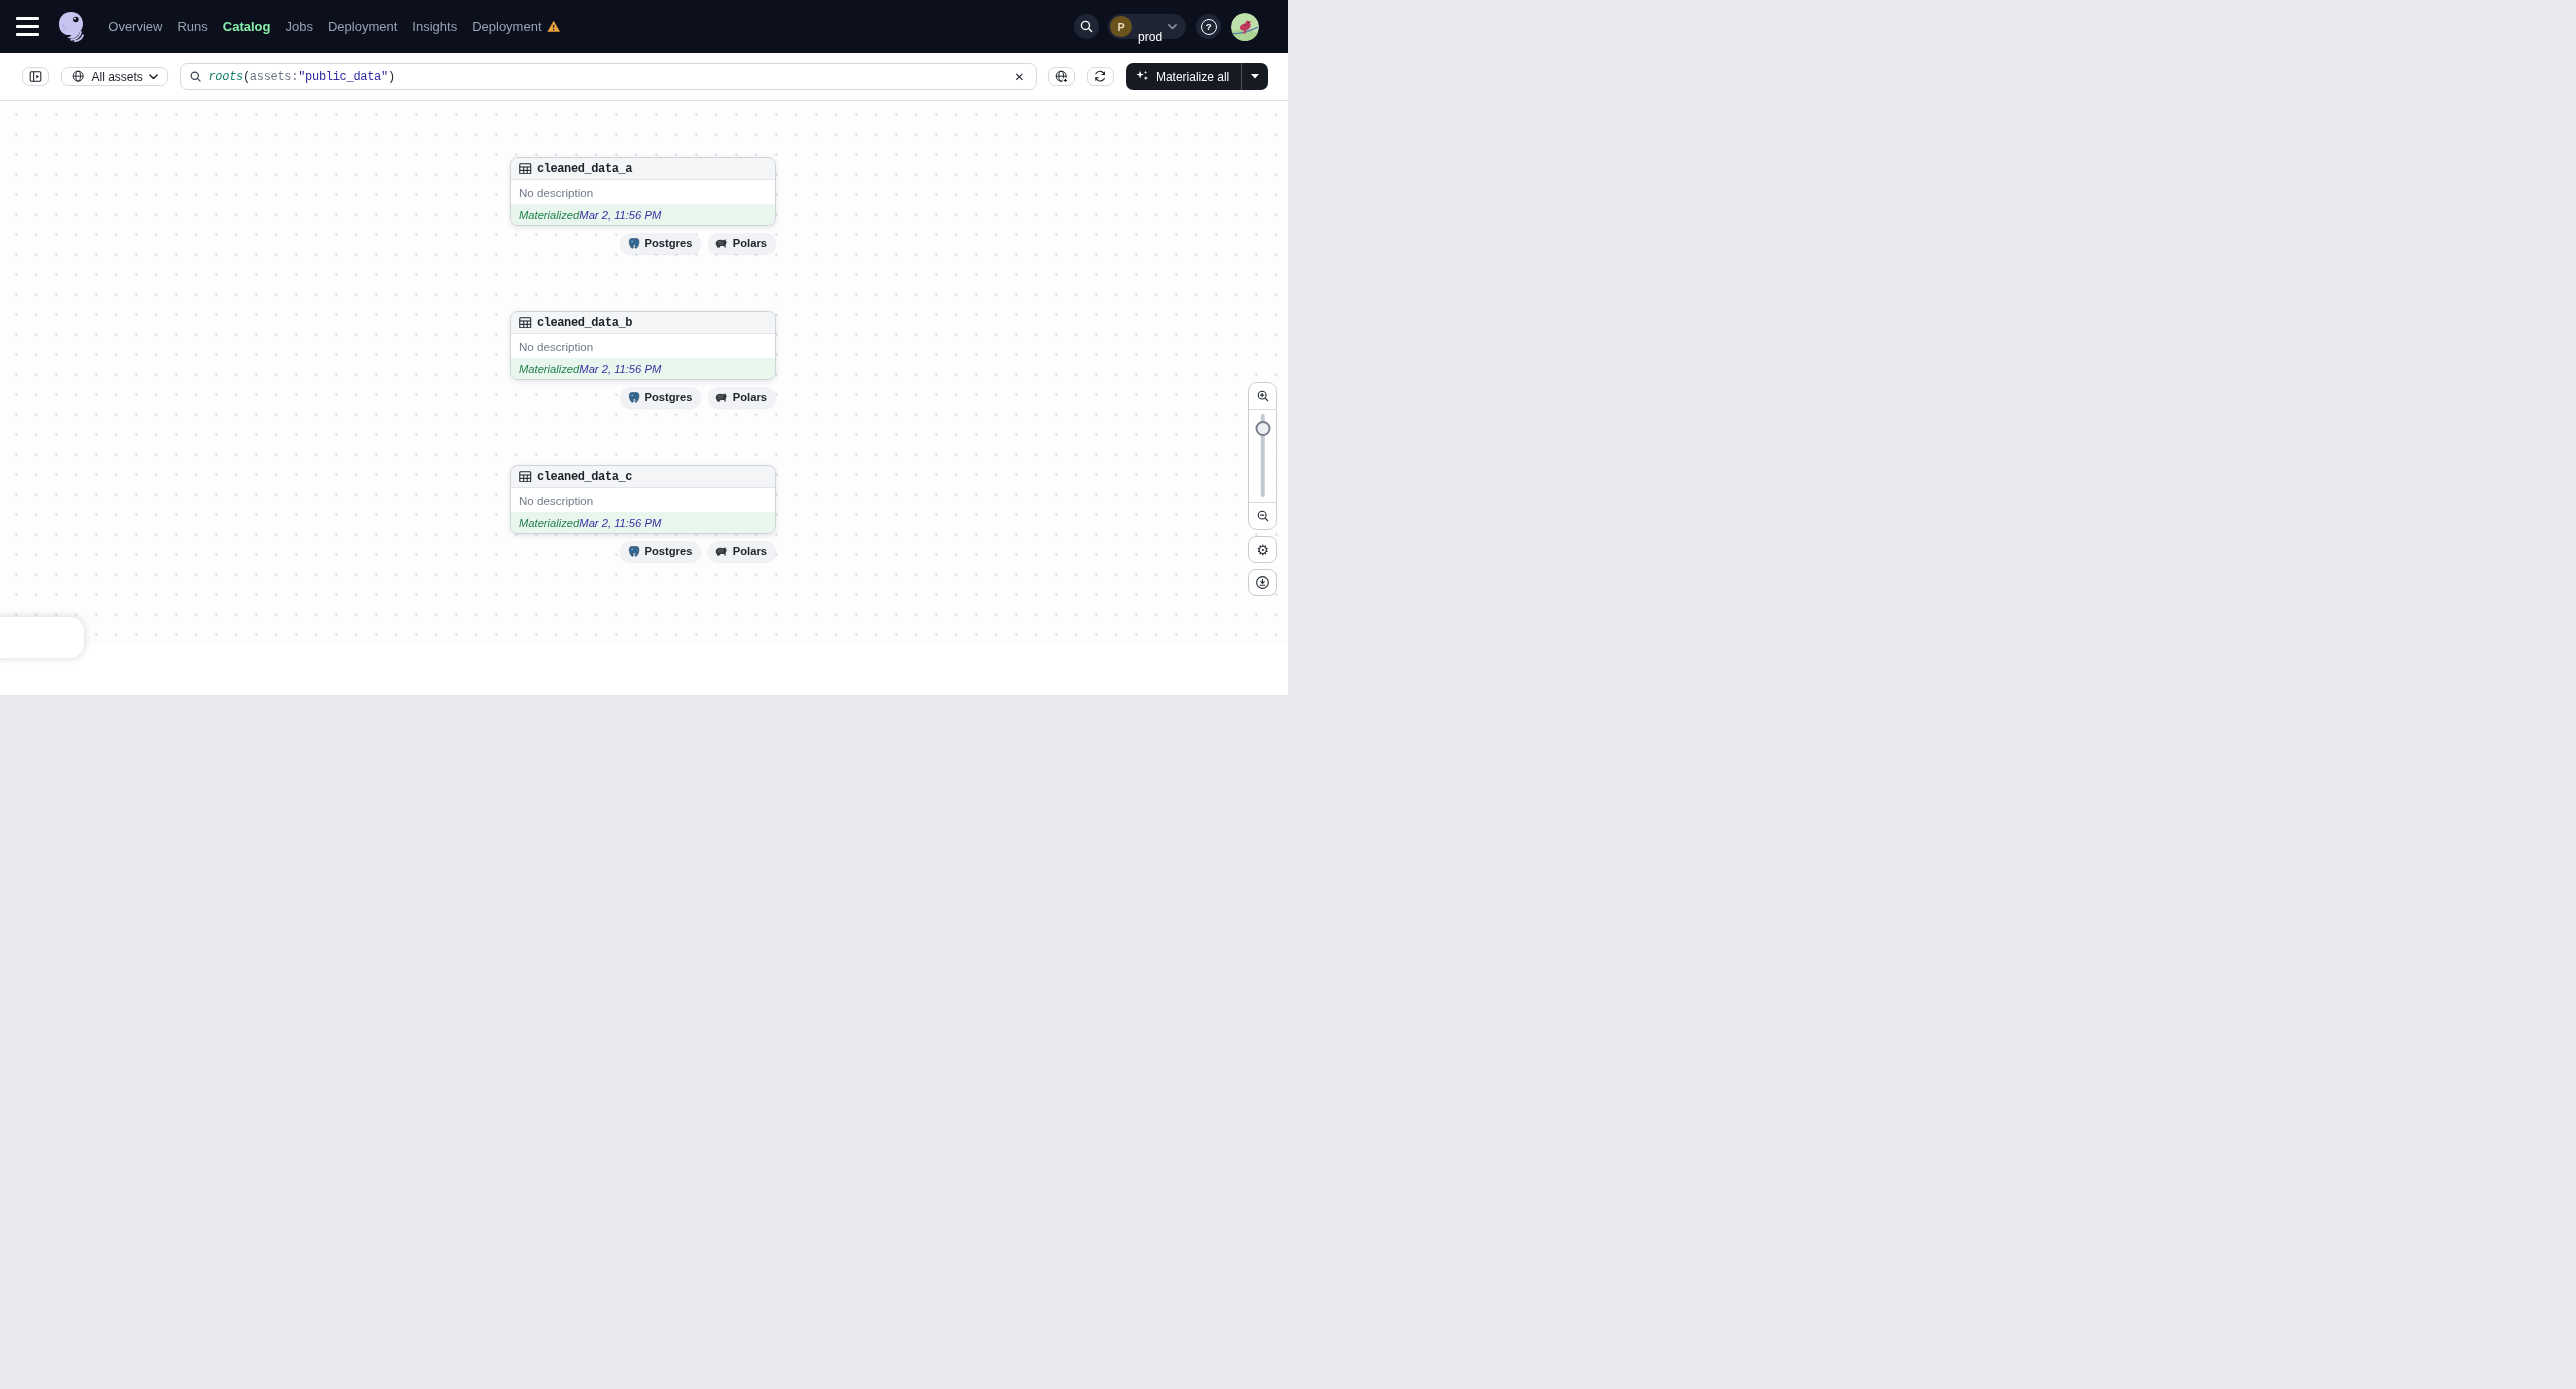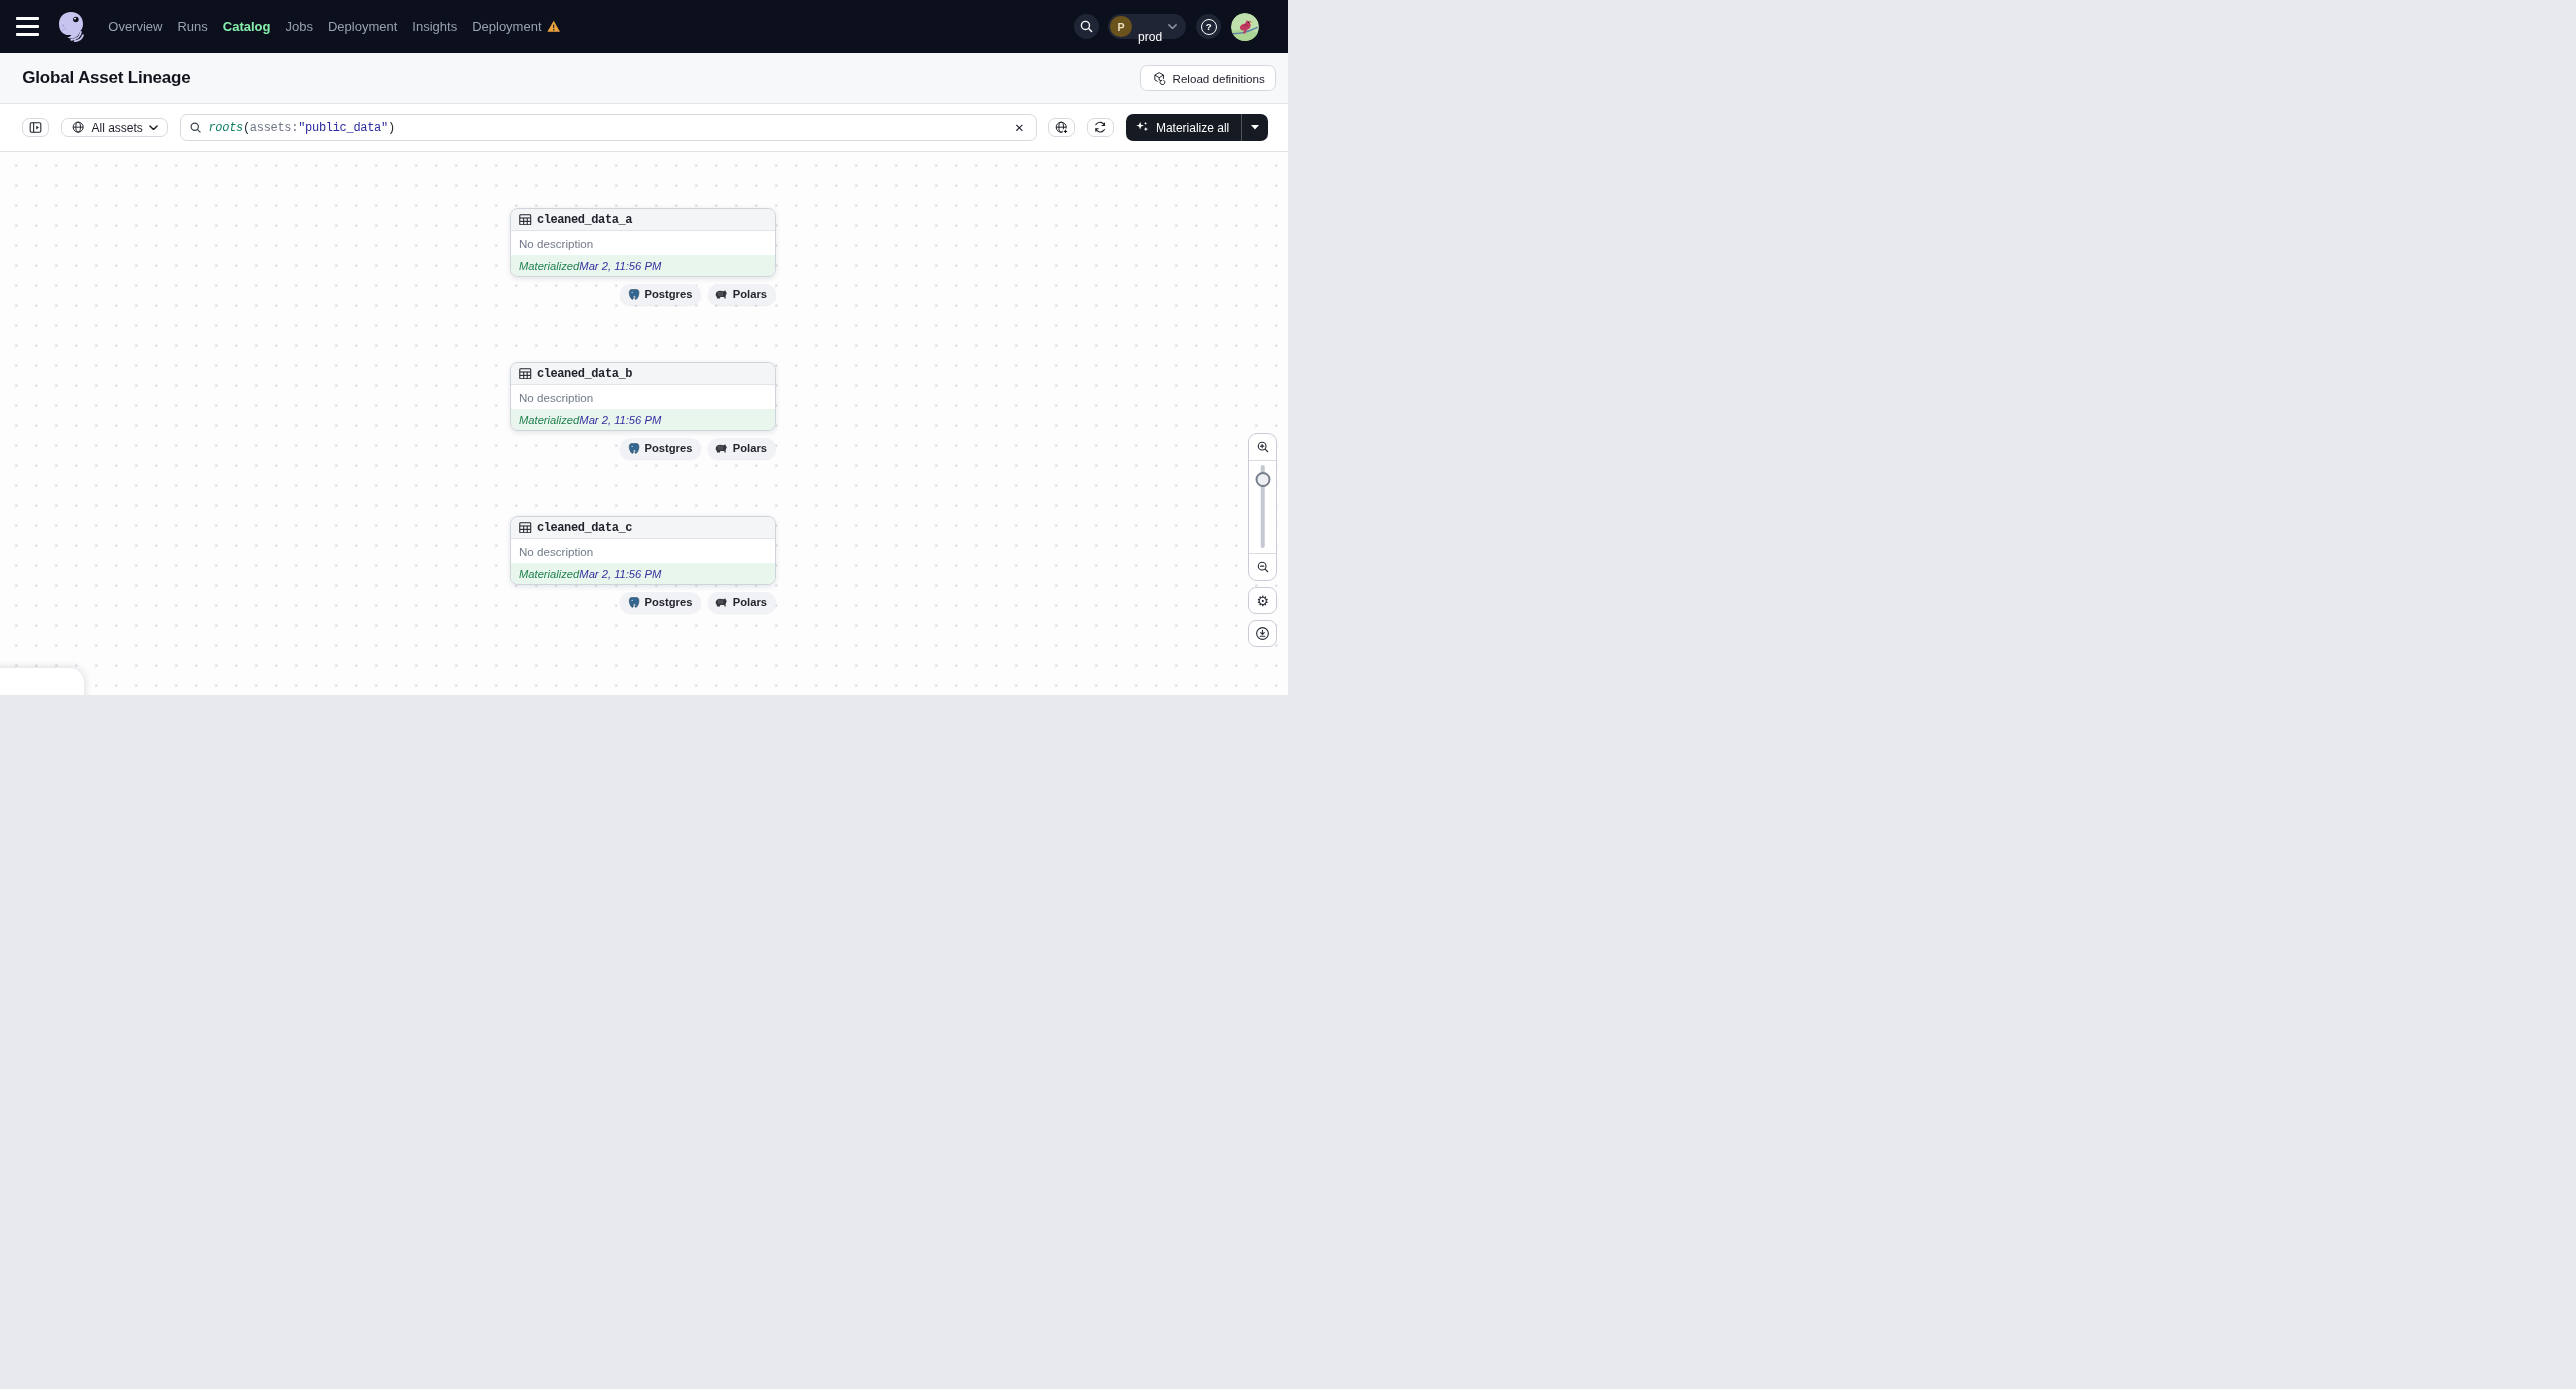--- a/index.html
+++ b/index.html
@@ -158,35 +158,20 @@
           <path d="M3 23.5c9 .5 17-2 27-7" stroke="#5B7FA6" stroke-width="1.6" fill="none" stroke-linecap="round"></path>
           <path d="M18.2 8.2l1.9 1.4 3-.5-1.5 2.1c1.6 2.1 1 5.2-1 6.7l-2.8 1.9-1.8 3.8h-1.9l.9-3.6c-2.9.4-4.8-1-4.8-3 0-2.9 2.8-4.8 5.7-4.8l1.2-2z" fill="#C23A5F"></path>
           <path d="M14.8 14.3c2-.9 3.9-.8 5 1" stroke="#8F2A46" stroke-width="1" fill="none"></path>
           <circle cx="20" cy="10.6" r=".75" fill="#26262b"></circle>
           <path d="M23.2 9.3l2.2.9-2.2.9z" fill="#E8A13C"></path>
         </svg>
       </div>
     </div>
   </div>
 
-  <div class="page-header">
-    <div class="page-title">Global Asset Lineage</div>
-    <button class="reload-btn">
-      <span>
-        <svg width="14.3" height="14.3" viewBox="0 0 24 24" fill="none" stroke="#1B1F27" stroke-width="1.6" stroke-linejoin="round">
-          <path d="M12 2.8l7.2 4v6.5"></path>
-            <path d="M12 2.8L4.8 6.8v8.2l4.6 2.6"></path>
-            <path d="M12 11.2L4.8 6.8M12 11.2l7.2-4.4M12 11.2v4.4"></path>
-          <path d="M19.5 15.2a4.1 4.1 0 1 1-5.3 1.2" stroke-linecap="round"></path>
-            <path d="M12.9 14.6l1.2 2.2 2.4-.9" stroke-linecap="round"></path>
-        </svg>
-      </span>
-      <span>Reload definitions</span>
-    </button>
-  </div>
 
   <div class="toolbar">
     <button class="tb-btn sq">
       <svg width="15" height="15" viewBox="0 0 24 24" fill="none" stroke="#1B1F27" stroke-width="1.7">
         <rect x="3.5" y="4.5" width="17" height="15" rx="2"></rect>
           <line x1="9" y1="4.5" x2="9" y2="19.5"></line>
         <path d="M13.2 9l4.3 3-4.3 3z" fill="#1B1F27" stroke="none"></path>
       </svg>
     </button>
     <button class="tb-btn filter-btn">

